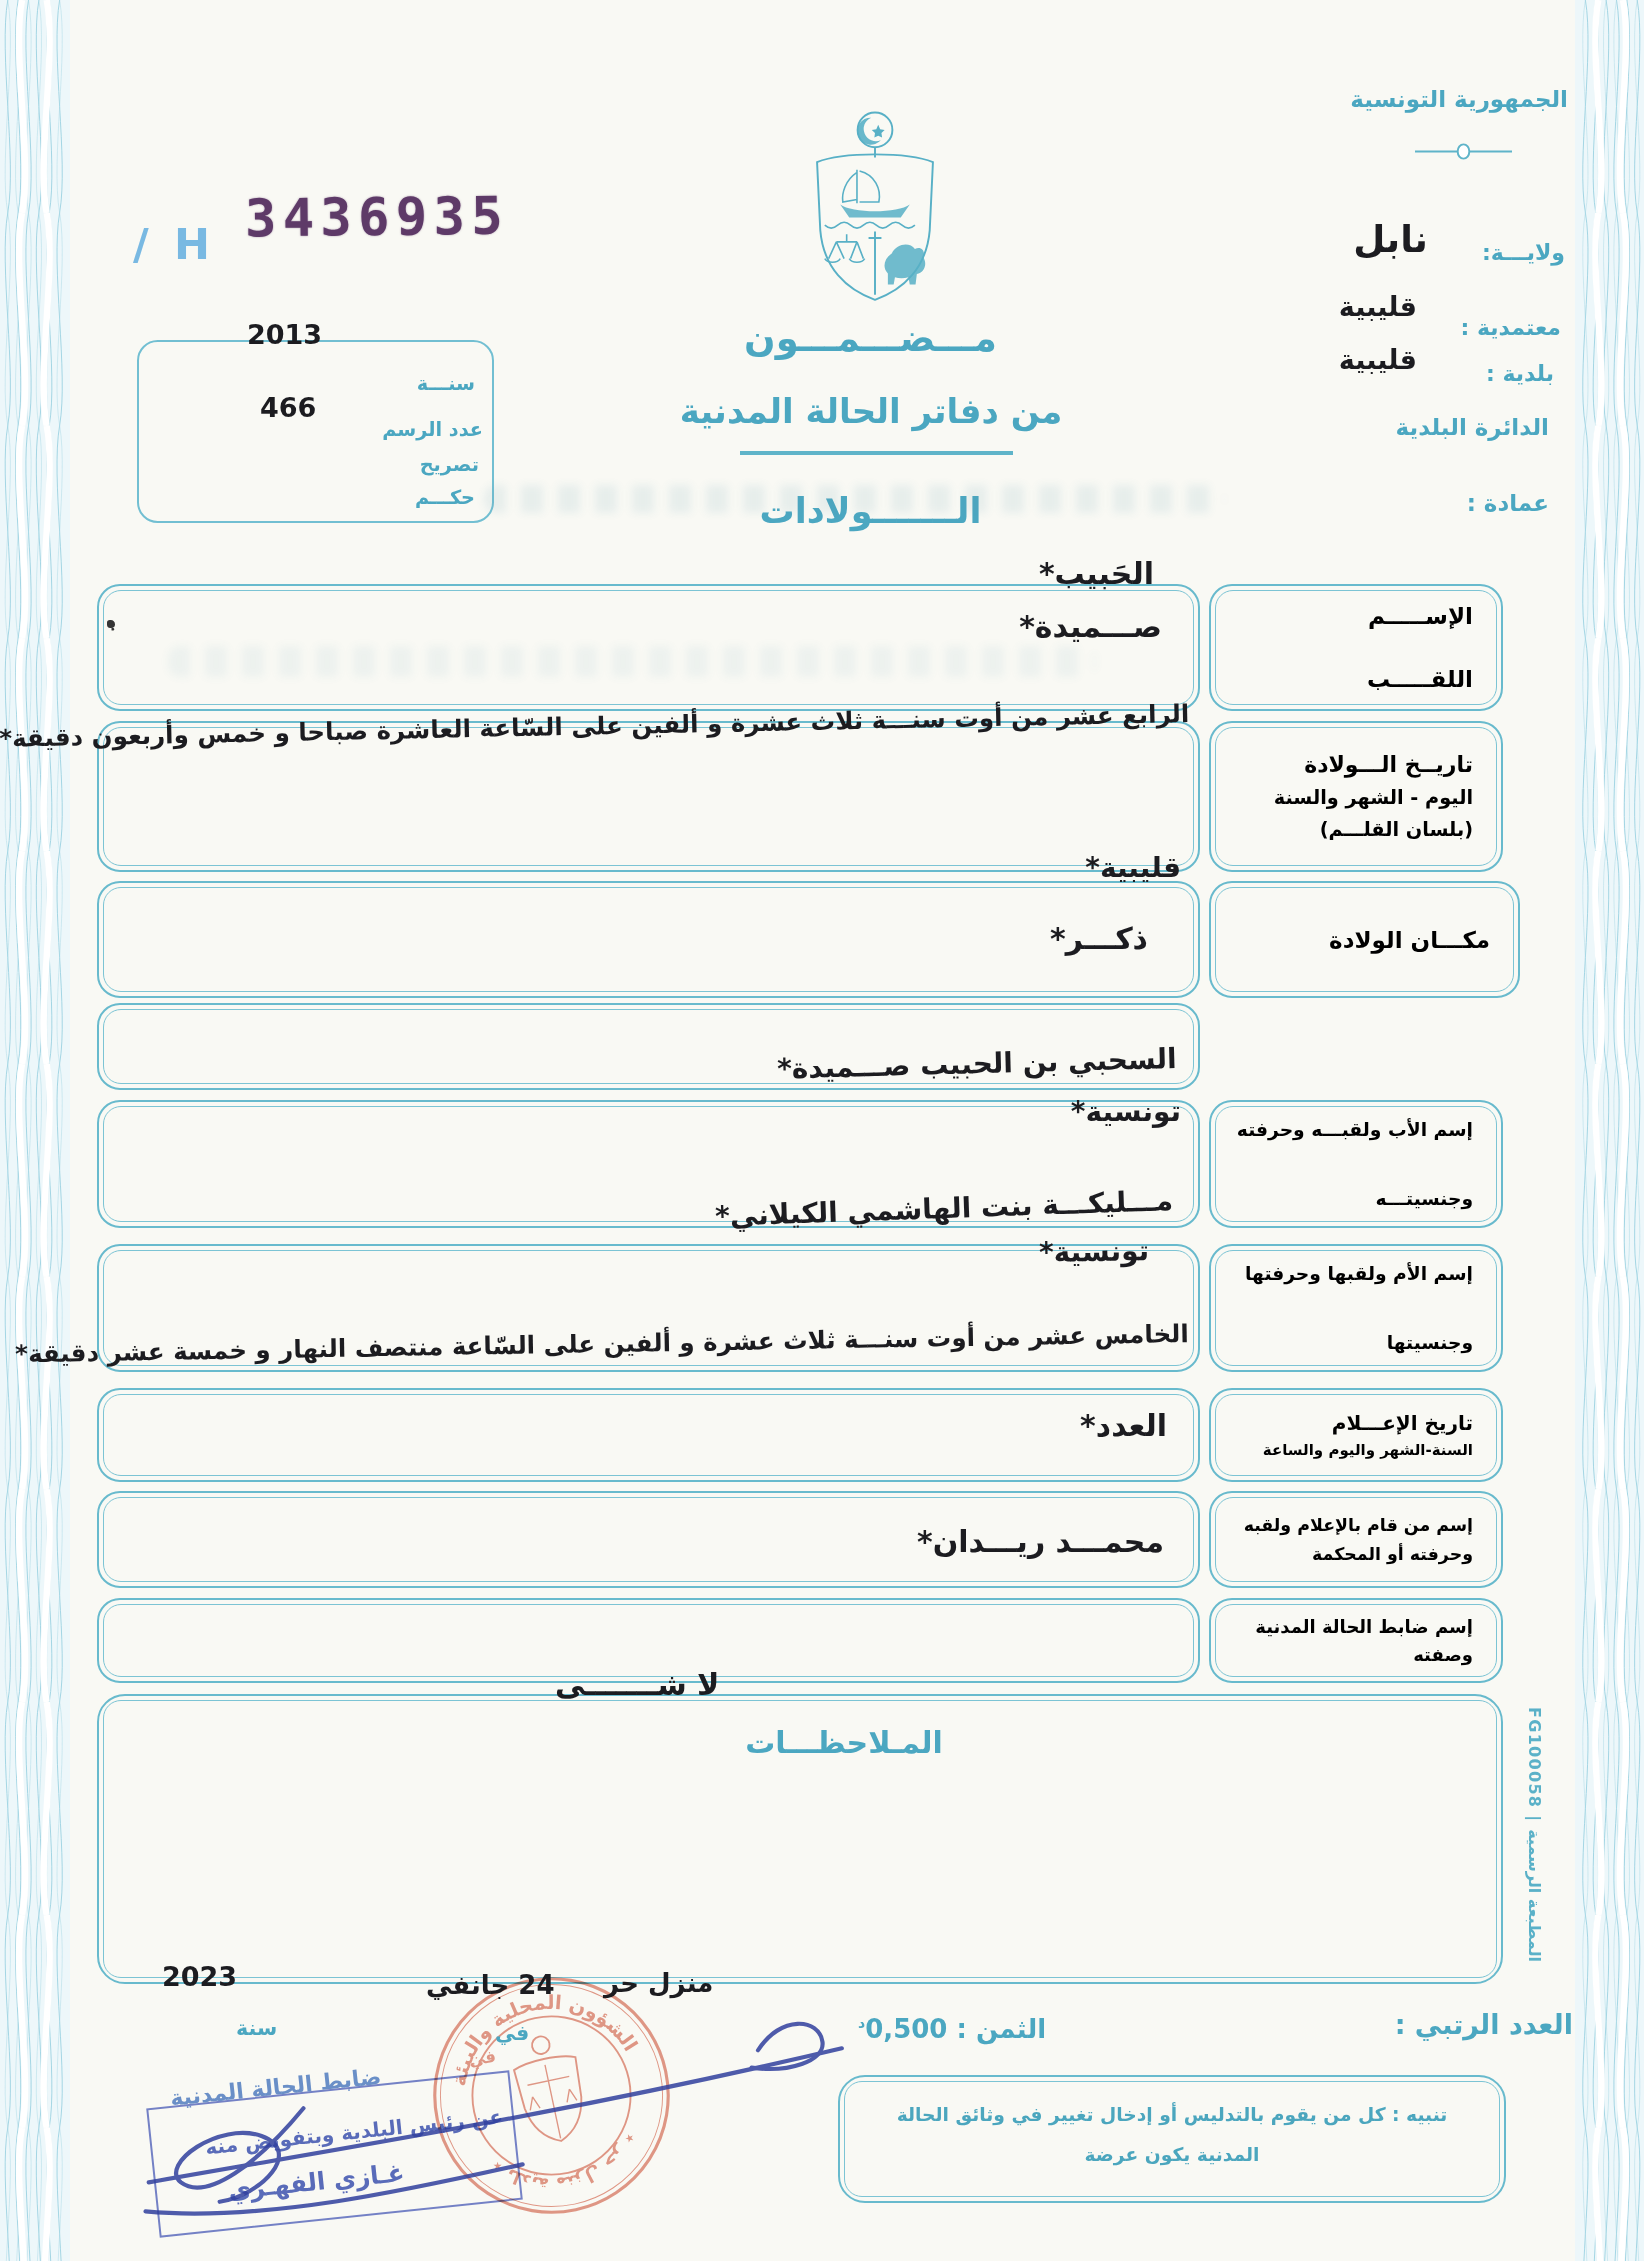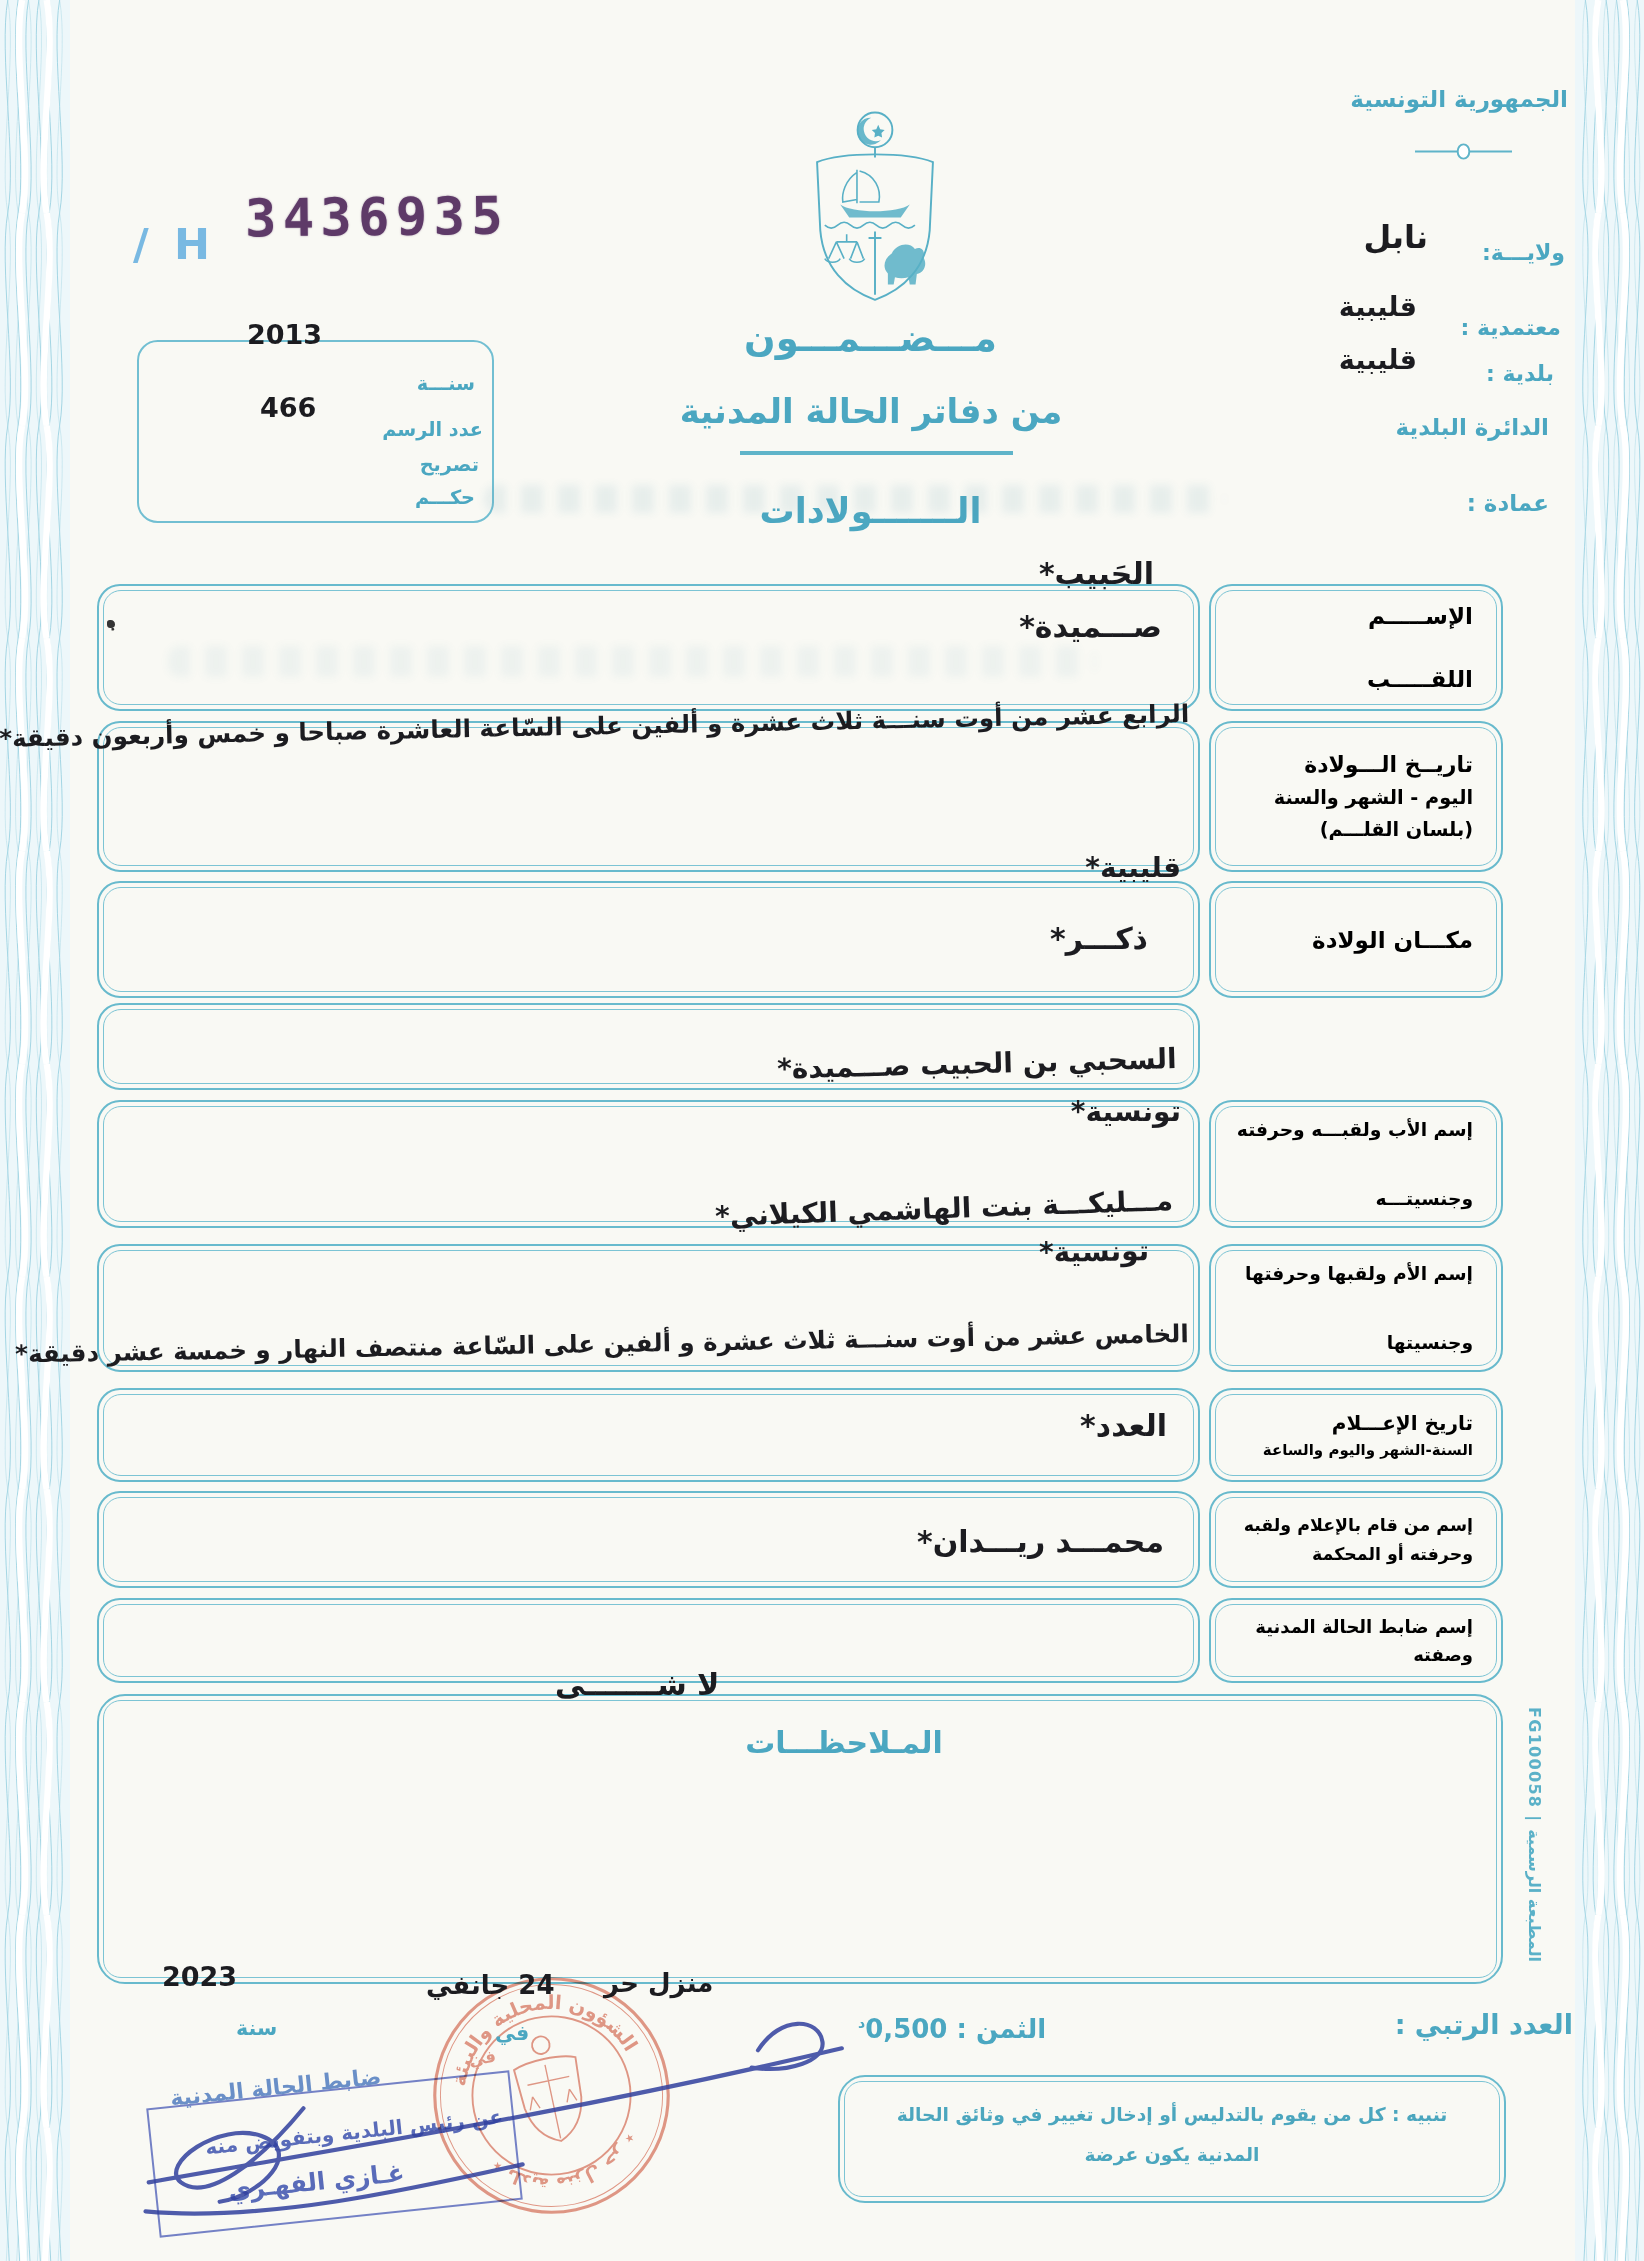--- a/index.html
+++ b/index.html
@@ -89,21 +89,21 @@
 
   <div class="sbox" style="left:137px;top:340px;width:353px;height:179px;">
     <span class="abs cy" style="right:17px;top:30px;font-size:19.3px;">سنـــة</span>
     <span class="abs cy" style="right:9px;top:76px;font-size:19.3px;">عدد الرسم</span>
     <span class="abs cy" style="right:13px;top:111px;font-size:19.3px;">تصريح</span>
     <span class="abs cy" style="right:17px;top:144px;font-size:19.3px;">حكـــم</span>
     <span class="abs typed" style="left:108px;top:-23px;font-size:27px;">2013</span>
     <span class="abs typed" style="left:121px;top:50px;font-size:27px;">466</span>
   </div>
 
-  <div class="abs typed" style="right:216px;top:218px;font-size:32px;">نابل</div>
+  <div class="abs typed" style="right:216px;top:218px;font-size:37px;">نابل</div>
   <div class="abs cy" style="right:79px;top:240px;font-size:22px;">ولايـــة:</div>
   <div class="abs typed" style="right:227px;top:291px;font-size:27px;">قليبية</div>
   <div class="abs cy" style="right:83px;top:315px;font-size:22px;">معتمدية :</div>
   <div class="abs typed" style="right:227px;top:344px;font-size:27px;">قليبية</div>
   <div class="abs cy" style="right:90px;top:361px;font-size:22px;">بلدية :</div>
   <div class="abs cy" style="right:95px;top:414px;font-size:23px;">الدائرة البلدية</div>
   <div class="abs cy" style="right:95px;top:490px;font-size:23px;">عمادة :</div>
 
   <div class="abs cy" style="left:645px;top:317px;width:451px;text-align:center;font-size:37px;letter-spacing:1.3px;">مـــضـــمـــون</div>
   <div class="abs cy" style="left:613px;top:391px;width:516px;text-align:center;font-size:34px;">من دفاتر الحالة المدنية</div>
@@ -128,21 +128,21 @@
   <div class="dd" style="left:1209px;top:721px;width:290px;height:147px;">
     <div class="lboxin" style="justify-content:center;gap:9px;">
       <span style="font-size:22px;">تاريــخ الـــولادة</span>
       <span style="font-size:19.3px;">اليوم - الشهر والسنة</span>
       <span style="font-size:19.3px;">(بلسان القلـــم)</span>
     </div>
   </div>
   <span class="v typed" style="right:455px;top:699px;font-size:24.5px;transform:rotate(-1.2deg);transform-origin:right;">الرابع عشر من أوت سنـــة ثلاث عشرة و ألفين على السّاعة العاشرة صباحا و خمس وأربعون دقيقة*</span>
 
   <div class="dd" style="left:97px;top:881px;width:1099px;height:113px;"></div>
-  <div class="dd" style="left:1209px;top:881px;width:290px;height:113px;">
+  <div class="dd" style="left:1209px;top:881px;width:290px;height:113px;padding-left:17px;">
     <div class="lboxin" style="justify-content:center;font-size:23px;">
       <span>مكـــان الولادة</span>
     </div>
   </div>
   <span class="v typed" style="right:463px;top:851px;font-size:28px;">قليبية*</span>
   <span class="v typed" style="right:496px;top:921px;font-size:30px;letter-spacing:1.9px;">ذكـــر*</span>
 
   <div class="dd" style="left:97px;top:1003px;width:1099px;height:83px;"></div>
 
   <div class="dd" style="left:97px;top:1100px;width:1099px;height:124px;"></div>

